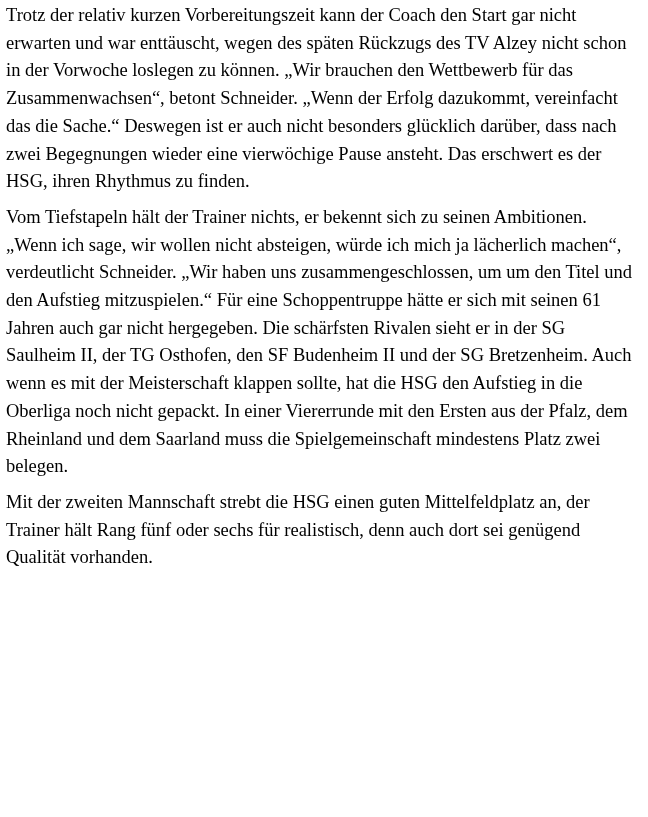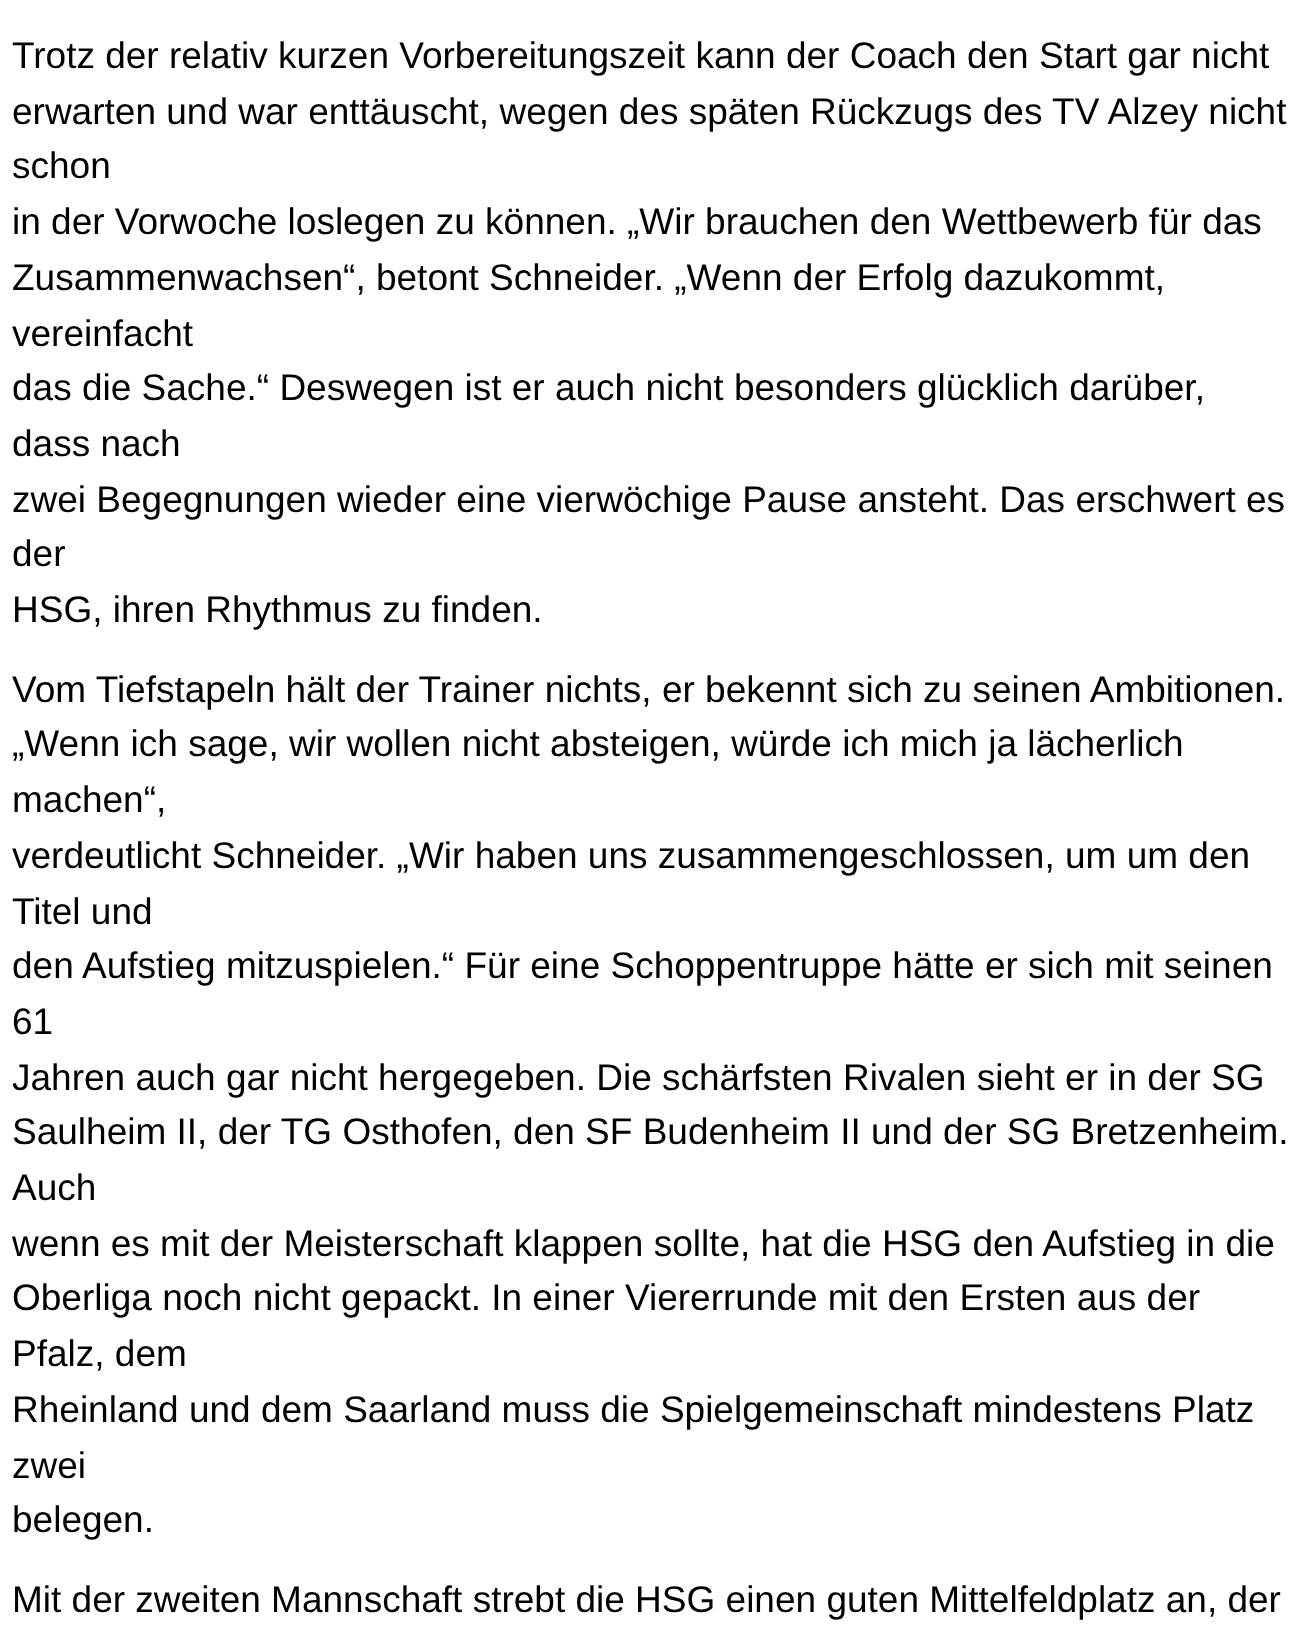--- a/index.html
+++ b/index.html
@@ -13,22 +13,23 @@
     box-sizing: border-box;
     padding: 2px 2px 0 6px;
     background: #ffffff;
     font-family: "Liberation Sans", sans-serif;
     font-size: 18.5px;
     line-height: 27.7px;
     color: #000000;
     overflow: hidden;
   }
   .page p {
-    margin: 12px 0 8px 0;
+    margin: 0 0 8px 0;
     white-space: pre-line; 
+    font-family: Liberation Serif, serif;
   }
 </style>
 </head>
 <body>
 
 <div class="page">
   <p>Trotz der relativ kurzen Vorbereitungszeit kann der Coach den Start gar nicht
 erwarten und war enttäuscht, wegen des späten Rückzugs des TV Alzey nicht schon
 in der Vorwoche loslegen zu können. „Wir brauchen den Wettbewerb für das
 Zusammenwachsen“, betont Schneider. „Wenn der Erfolg dazukommt, vereinfacht

